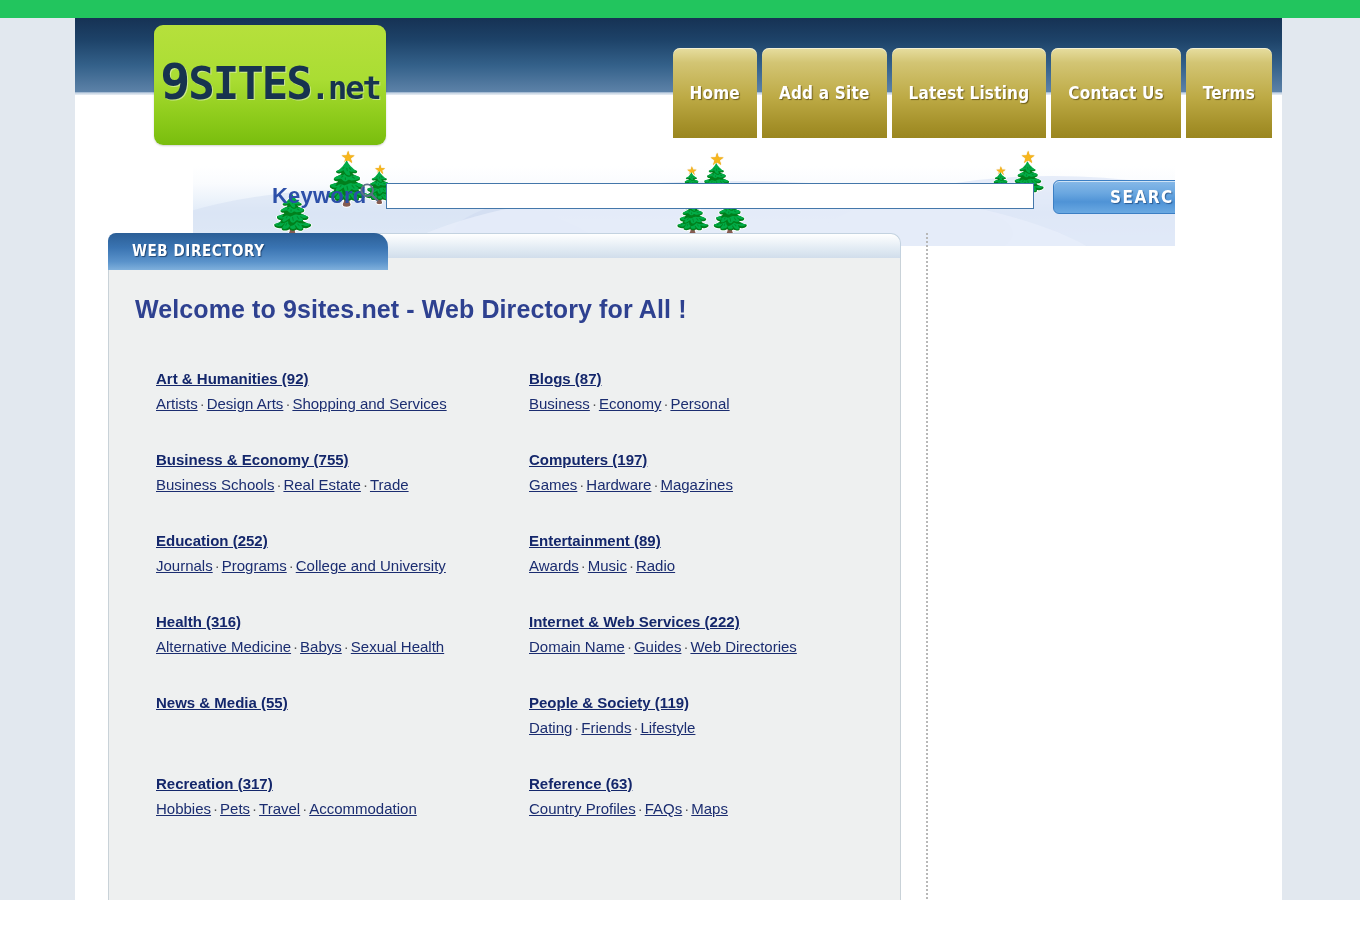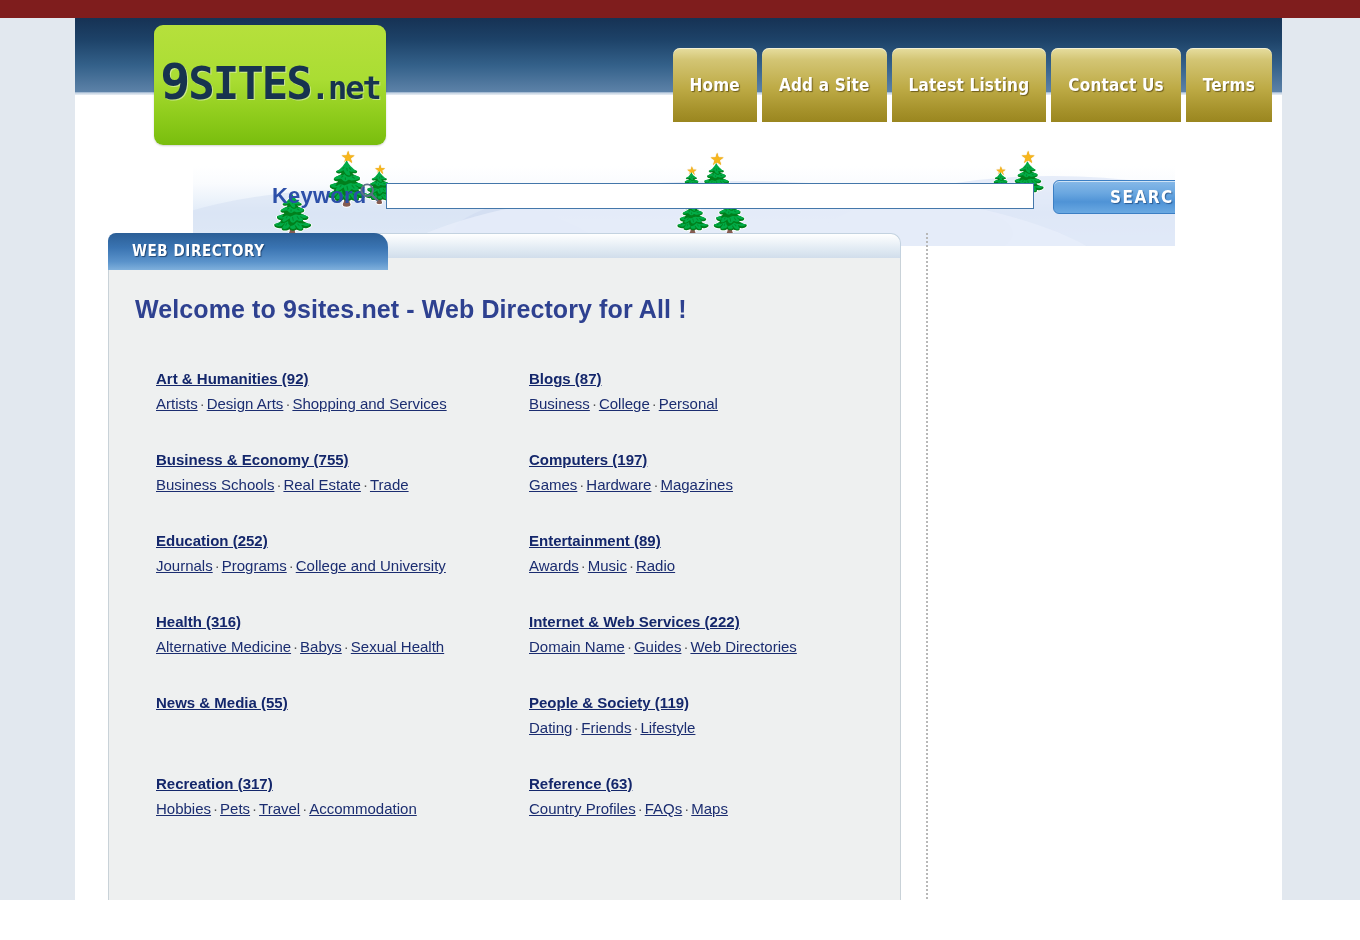--- a/index.html
+++ b/index.html
@@ -4,21 +4,21 @@
 <style>
   html,body{margin:0;padding:0;}
   body{
     width:1360px;height:940px;overflow:hidden;
     background:#ffffff;
     font-family:"Liberation Sans", sans-serif;
     -webkit-font-smoothing:antialiased;
   }
 
   
-  #viewport{position:relative;width:1360px;height:940px;background:#7f1d1d;}
+  #viewport{position:relative;width:1360px;height:940px;background:#22c55e;}
 
   
   .gutter{position:absolute;top:18px;bottom:22px;width:75px;background:#e2e8ef;}
   .gutter.left{left:0;}
   .gutter.right{right:0;width:78px;}
 
   
   #page{
     position:absolute;left:75px;top:18px;width:1207px;height:900px;
     background:#ffffff;overflow:hidden;
@@ -52,21 +52,21 @@
   }
   #logo-text .nine{font-size:50px;}
   #logo-text .net{font-size:32px;}
 
   
   #nav{position:absolute;right:10px;top:30px;display:flex;align-items:flex-end;z-index:5;}
   .navtab{
     position:relative;
     height:58px;
     margin-left:5px;
-    padding:8px 17px;
+    padding:16px 17px;
     display:flex;align-items:center;justify-content:center;
     border-radius:7px 7px 0 0;
     background:linear-gradient(to bottom,#e7dea0 0%,#d3c574 16%,#bdaa45 55%,#a5912a 85%,#9a861f 100%);
     box-shadow:inset 0 1px 0 rgba(255,255,255,.55);
     cursor:pointer;
     text-decoration:none;
   }
   .navtab span{
     font-family:"DejaVu Sans Condensed","Liberation Sans", sans-serif;
     font-size:17px;font-weight:bold;color:#ffffff;
@@ -304,21 +304,21 @@
         <div class="cat">
           <a class="cat-head">Art &amp; Humanities (92)</a>
           <div class="cat-subs">
             <a>Artists</a><span class="sep">·</span><a>Design Arts</a><span class="sep">·</span><a>Shopping and Services</a>
           </div>
         </div>
 
         <div class="cat">
           <a class="cat-head">Blogs (87)</a>
           <div class="cat-subs">
-            <a>Business</a><span class="sep">·</span><a>College</a><span class="sep">·</span><a>Personal</a>
+            <a>Business</a><span class="sep">·</span><a>Economy</a><span class="sep">·</span><a>Personal</a>
           </div>
         </div>
 
         <div class="cat">
           <a class="cat-head">Business &amp; Economy (755)</a>
           <div class="cat-subs">
             <a>Business Schools</a><span class="sep">·</span><a>Real Estate</a><span class="sep">·</span><a>Trade</a>
           </div>
         </div>
 

